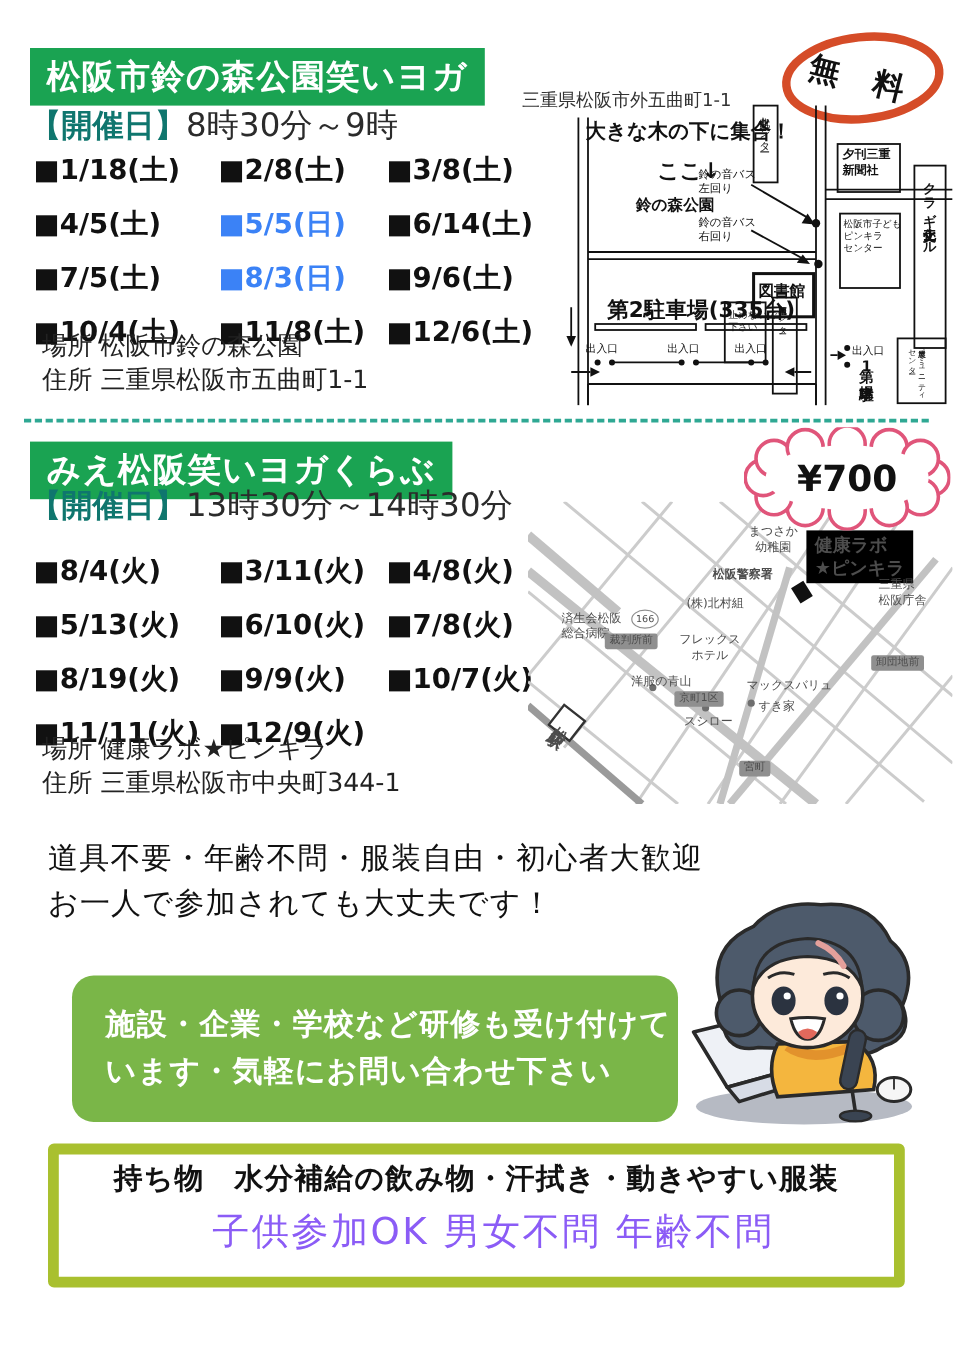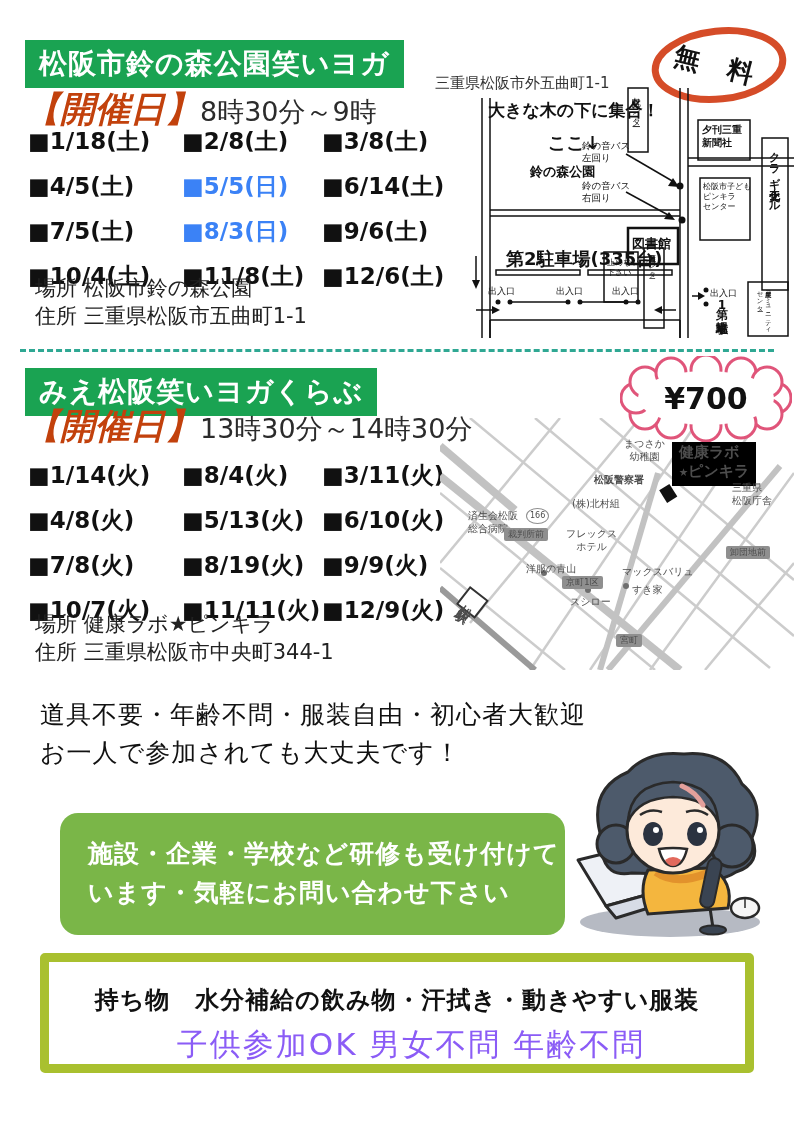--- a/index.html
+++ b/index.html
@@ -4,21 +4,21 @@
 <style>
   html,body{margin:0;padding:0;background:#fff;}
   .page{position:relative;width:794px;height:1123px;margin:0 auto;background:#fff;overflow:hidden;
         font-family:"DejaVu Sans",sans-serif;color:#1a1a1a;}
   .abs{position:absolute;}
   .pre{white-space:pre-line;}
   
   .sec-header{background:#1aa352;color:#fff;font-weight:bold;font-size:28px;
               padding:5px 14px;display:inline-block;letter-spacing:1px;}
   
-  .sched .lbl{font-weight:bold;font-size:35px;color:#c2410c;font-style:italic;}
+  .sched .lbl{font-weight:bold;font-size:26px;color:#0f766e;}
   .sched .time{font-size:27px;font-weight:400;color:#2b2b2b;}
   
   .dates{display:grid;grid-template-columns:154px 140px auto;row-gap:14px;
          font-size:23px;font-weight:bold;color:#111;}
   .dates .d[data-red="true"]{color:#3b82f6;}
   .plain{font-size:21px;font-weight:400;color:#222;}
   
   .divider{border-top:3px dashed #2fa893;width:754px;}
   
   .map{overflow:hidden;}
@@ -31,21 +31,21 @@
   .route-badge{border:1.5px solid #8f8f8f;color:#6e6e6e;font-size:8px;border-radius:50%;padding:2px 3px;}
   .station-box{border:2px solid #333;background:#fff;font-weight:bold;font-size:13px;
                letter-spacing:3px;padding:5px 2px;transform:rotate(38deg);transform-origin:top left;}
   
   .note{font-size:25px;font-weight:500;color:#111;letter-spacing:1px;}
   
   .training{background:#7ab648;border-radius:18px;color:#fff;font-weight:bold;
             font-size:25px;line-height:1.55;padding:22px 0 0 28px;letter-spacing:1px;}
   
   .bottom-box{border:9px solid #a9c02f;border-radius:5px;background:#fff;text-align:center;}
-  .bottom-box .l1{font-size:24px;font-weight:bold;color:#111;margin-top:22px;letter-spacing:1px;}
+  .bottom-box .l1{font-size:24px;font-weight:bold;color:#111;margin-top:4px;letter-spacing:1px;}
   .bottom-box .l2{font-size:31px;font-weight:normal;color:#8b5cf6;margin-top:8px;letter-spacing:2px;margin-left:28px;}
   svg{display:block;}
 </style>
 </head>
 <body>
 
 <div class="page">
 
   <div class="abs" style="left:25px;top:40px;">
     <span class="sec-header">松阪市鈴の森公園笑いヨガ</span>
@@ -164,21 +164,20 @@
 
   <div class="abs" style="left:25px;top:368px;">
     <span class="sec-header">みえ松阪笑いヨガくらぶ</span>
   </div>
 
   <div class="abs sched" style="left:25px;top:403px;">
     <span class="lbl">【開催日】</span><span class="time">13時30分～14時30分</span>
   </div>
 
   <div class="abs dates" style="left:28px;top:460px;">
-    <span class="d" data-red="false">■1/14(火)</span>
     <span class="d" data-red="false">■8/4(火)</span>
     <span class="d" data-red="false">■3/11(火)</span>
     <span class="d" data-red="false">■4/8(火)</span>
     <span class="d" data-red="false">■5/13(火)</span>
     <span class="d" data-red="false">■6/10(火)</span>
     <span class="d" data-red="false">■7/8(火)</span>
     <span class="d" data-red="false">■8/19(火)</span>
     <span class="d" data-red="false">■9/9(火)</span>
     <span class="d" data-red="false">■10/7(火)</span>
     <span class="d" data-red="false">■11/11(火)</span>
@@ -210,21 +209,21 @@
         <path d="M0 28 L75 92" stroke-width="8"></path>
       </g>
       <path d="M0 170 L95 252" stroke="#9a9a9a" stroke-width="6" fill="none"></path>
       <rect x="222" y="68" width="12" height="15" fill="#111" transform="rotate(-32 228 75)"></rect>
       <circle cx="104" cy="155" r="3" fill="#6e6e6e"></circle>
       <circle cx="186" cy="168" r="3" fill="#6e6e6e"></circle>
       <circle cx="148" cy="172" r="3" fill="#6e6e6e"></circle>
     </svg>
     <div class="ml pre" style="left:184px;top:20px;font-size:10px;text-align:center;">まつさか
 幼稚園</div>
-    <div class="ml venue-box pre" style="left:232px;top:24px;font-family:Liberation Mono, monospace;">健康ラボ
+    <div class="ml venue-box pre" style="left:232px;top:24px;">健康ラボ
 ★ピンキラ</div>
     <div class="ml" style="left:154px;top:56px;font-size:10px;font-weight:bold;">松阪警察署</div>
     <div class="ml" style="left:132px;top:80px;font-size:10px;">(株)北村組</div>
     <div class="ml pre" style="left:292px;top:64px;font-size:10px;">三重県
 松阪庁舎</div>
     <div class="ml pre" style="left:28px;top:92px;font-size:10px;">済生会松阪
 総合病院</div>
     <div class="ml route-badge" style="left:86px;top:90px;">166</div>
     <div class="ml busstop" style="left:64px;top:110px;">裁判所前</div>
     <div class="ml pre" style="left:126px;top:110px;font-size:10px;text-align:center;">フレックス

